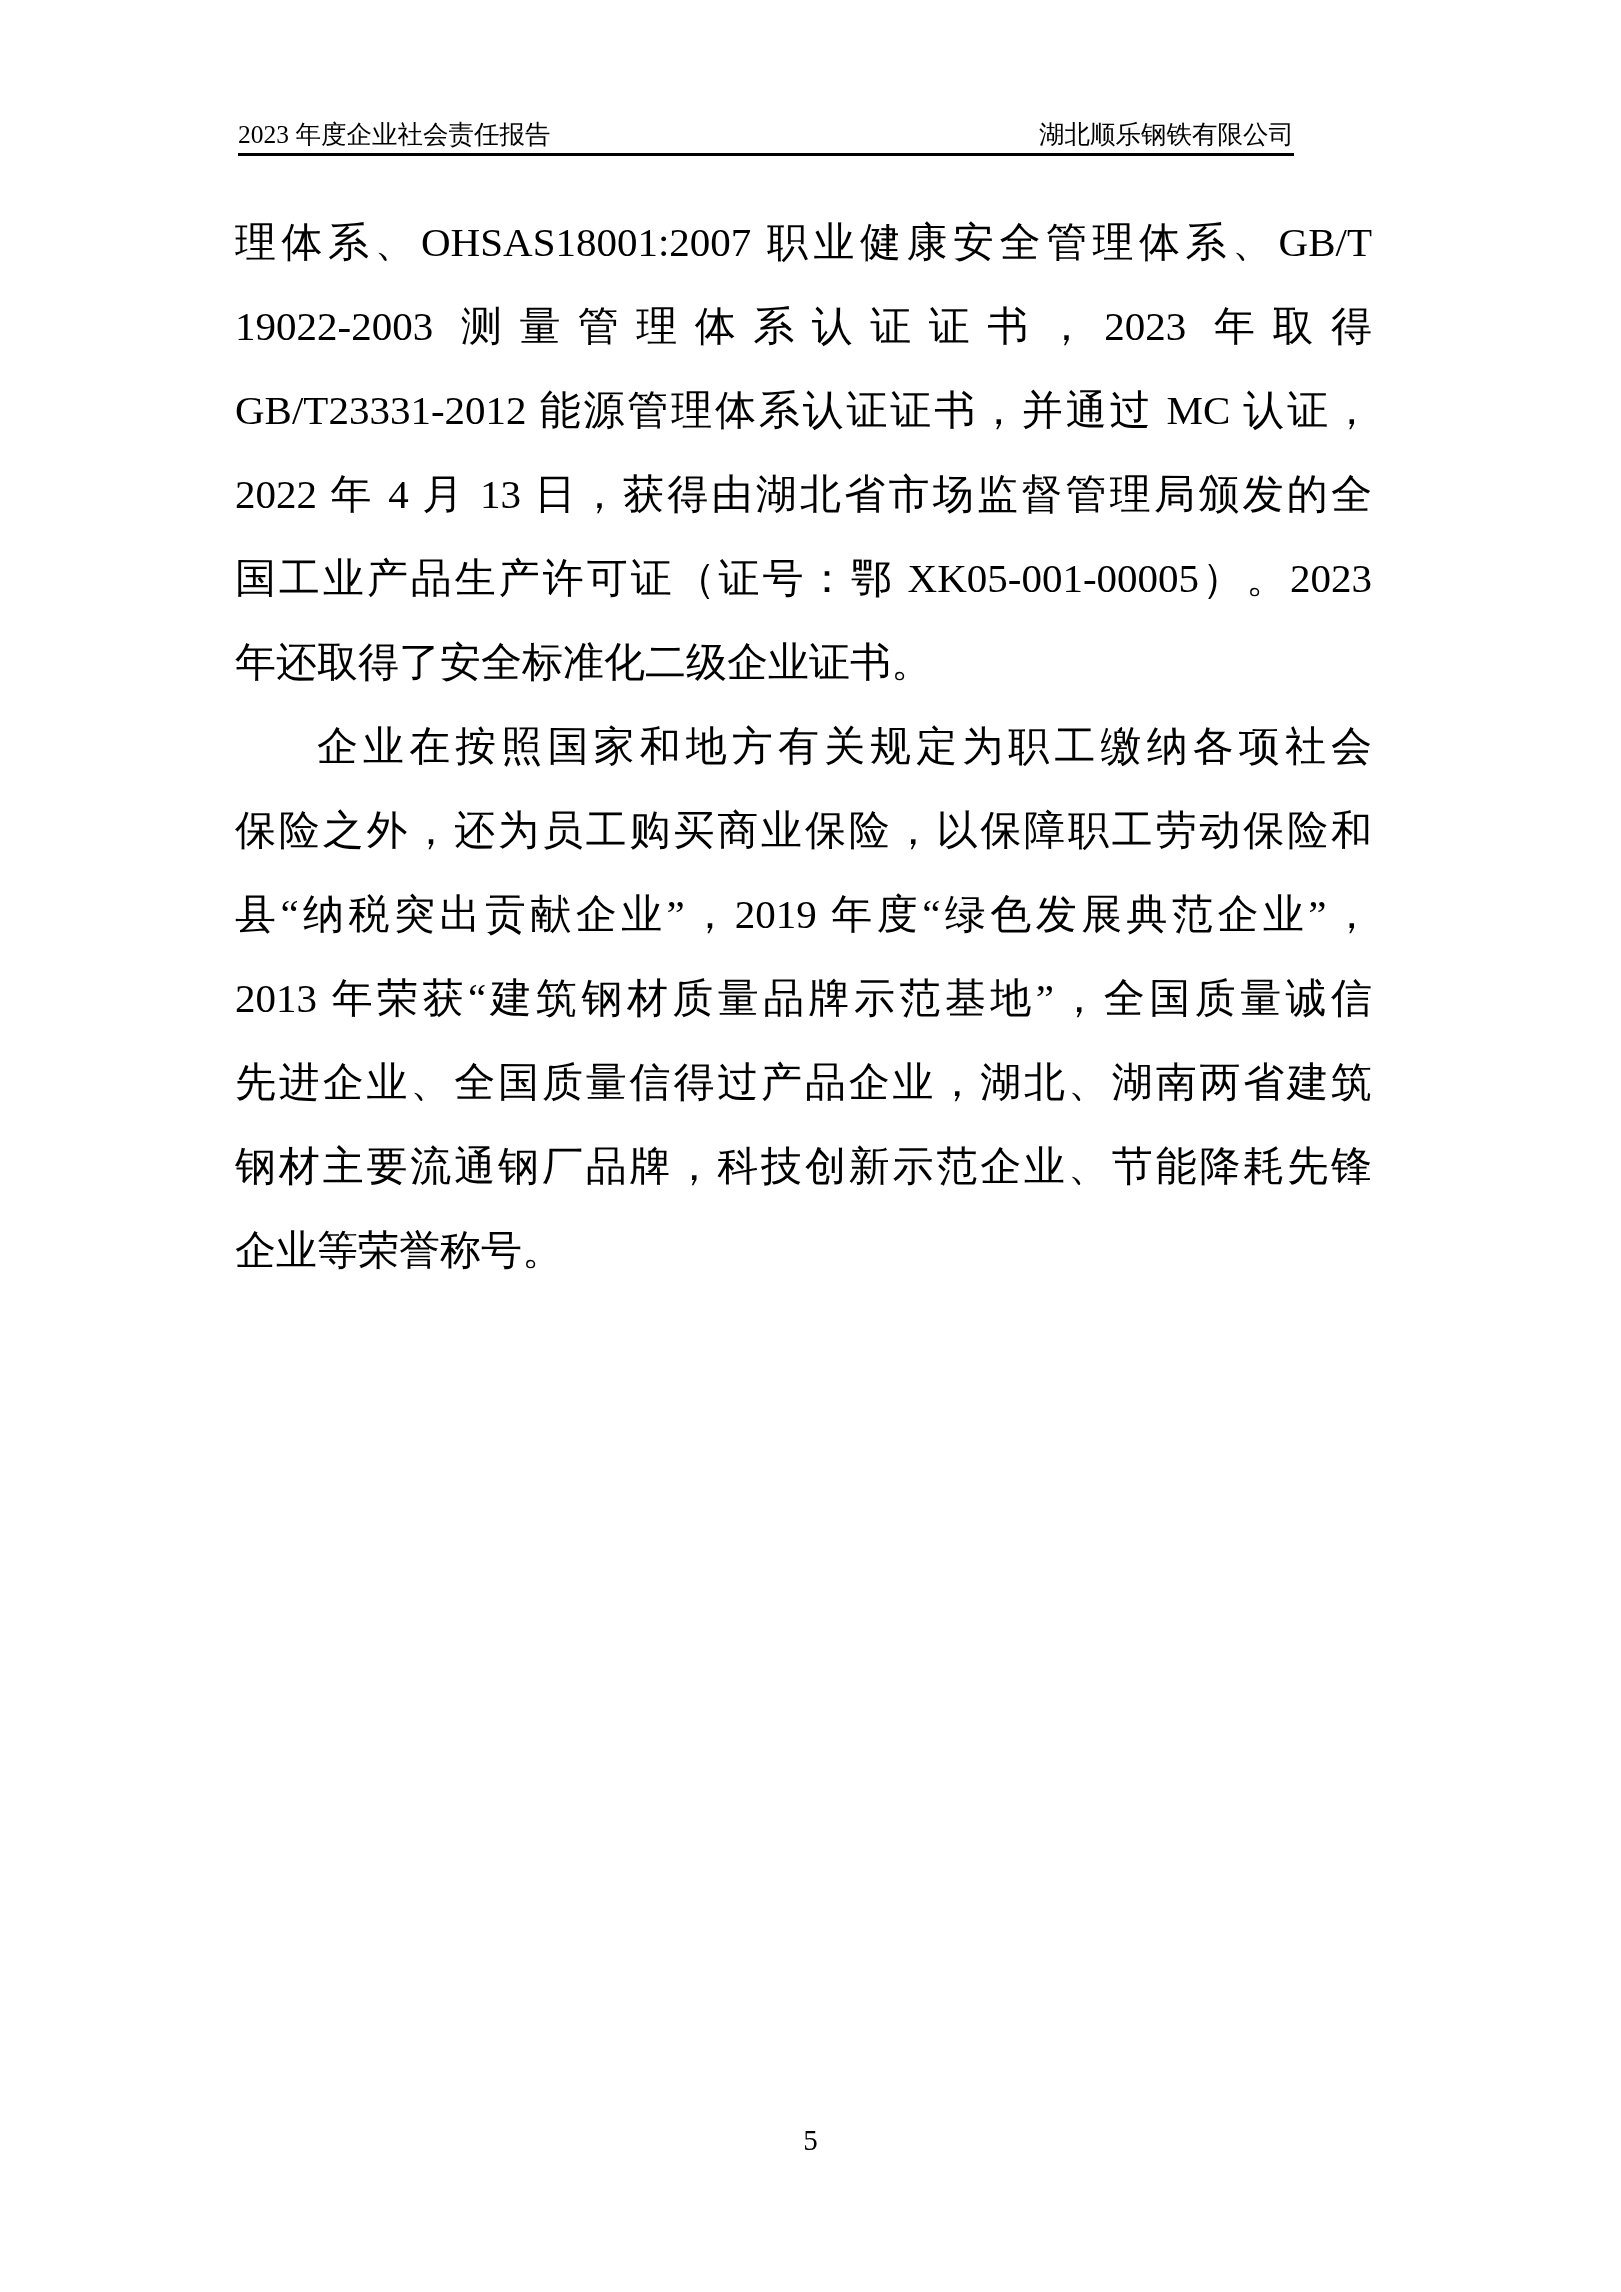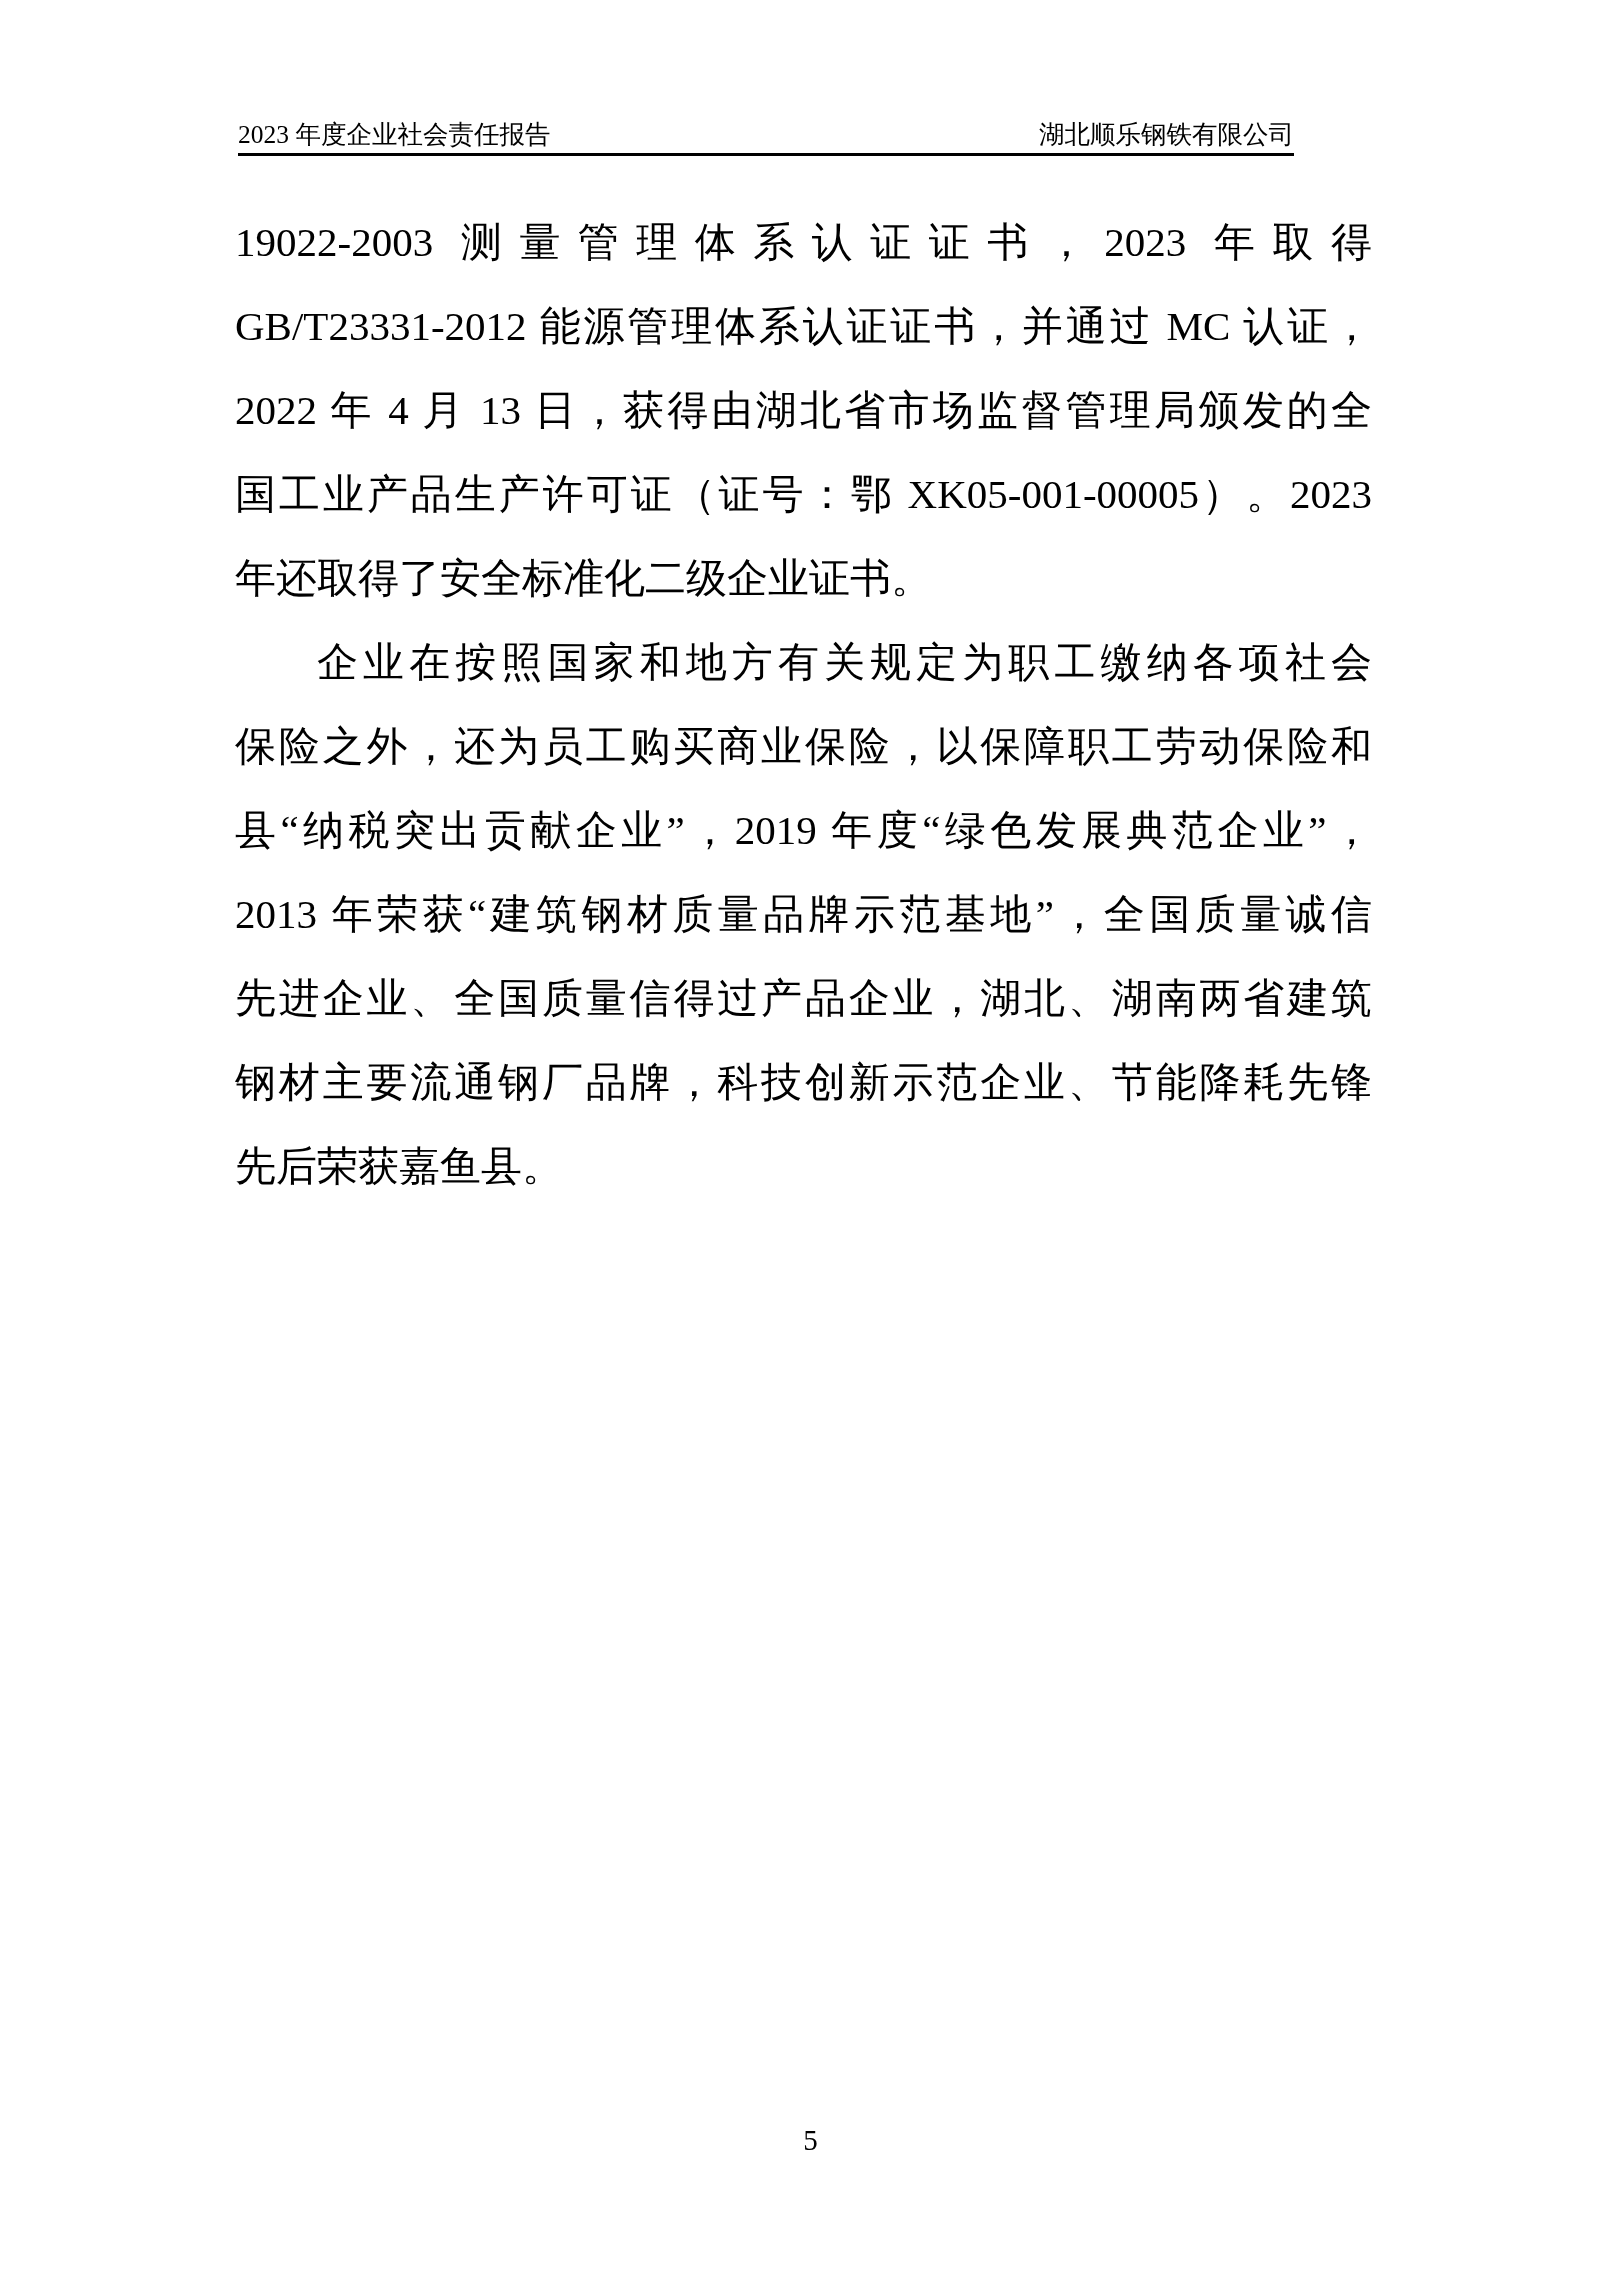--- a/index.html
+++ b/index.html
@@ -72,35 +72,36 @@
 <div class="page">
 
   <div class="header">
     <span>2023 年度企业社会责任报告</span>
     <span>湖北顺乐钢铁有限公司</span>
   </div>
 
   <div class="doc-body">
 
     <div>
+      <div class="line">理体系、OHSAS18001:2007 职业健康安全管理体系、GB/T</div>
       <div class="line">19022-2003 测量管理体系认证证书，2023 年取得</div>
       <div class="line">GB/T23331-2012 能源管理体系认证证书，并通过 MC 认证，</div>
       <div class="line">2022 年 4 月 13 日，获得由湖北省市场监督管理局颁发的全</div>
       <div class="line">国工业产品生产许可证（证号：鄂 XK05-001-00005）。2023</div>
       <div class="line align-left">年还取得了安全标准化二级企业证书。</div>
     </div>
 
     <div>
       <div class="line indent">企业在按照国家和地方有关规定为职工缴纳各项社会</div>
       <div class="line">保险之外，还为员工购买商业保险，以保障职工劳动保险和</div>
       <div class="line">县“纳税突出贡献企业”，2019 年度“绿色发展典范企业”，</div>
       <div class="line">2013 年荣获“建筑钢材质量品牌示范基地”，全国质量诚信</div>
       <div class="line">先进企业、全国质量信得过产品企业，湖北、湖南两省建筑</div>
       <div class="line">钢材主要流通钢厂品牌，科技创新示范企业、节能降耗先锋</div>
-      <div class="line align-left">先后荣获嘉鱼县。</div>
+      <div class="line align-left">企业等荣誉称号。</div>
     </div>
 
   </div>
 
   <div class="footer">
     <span>5</span>
   </div>
 
 </div>
 

